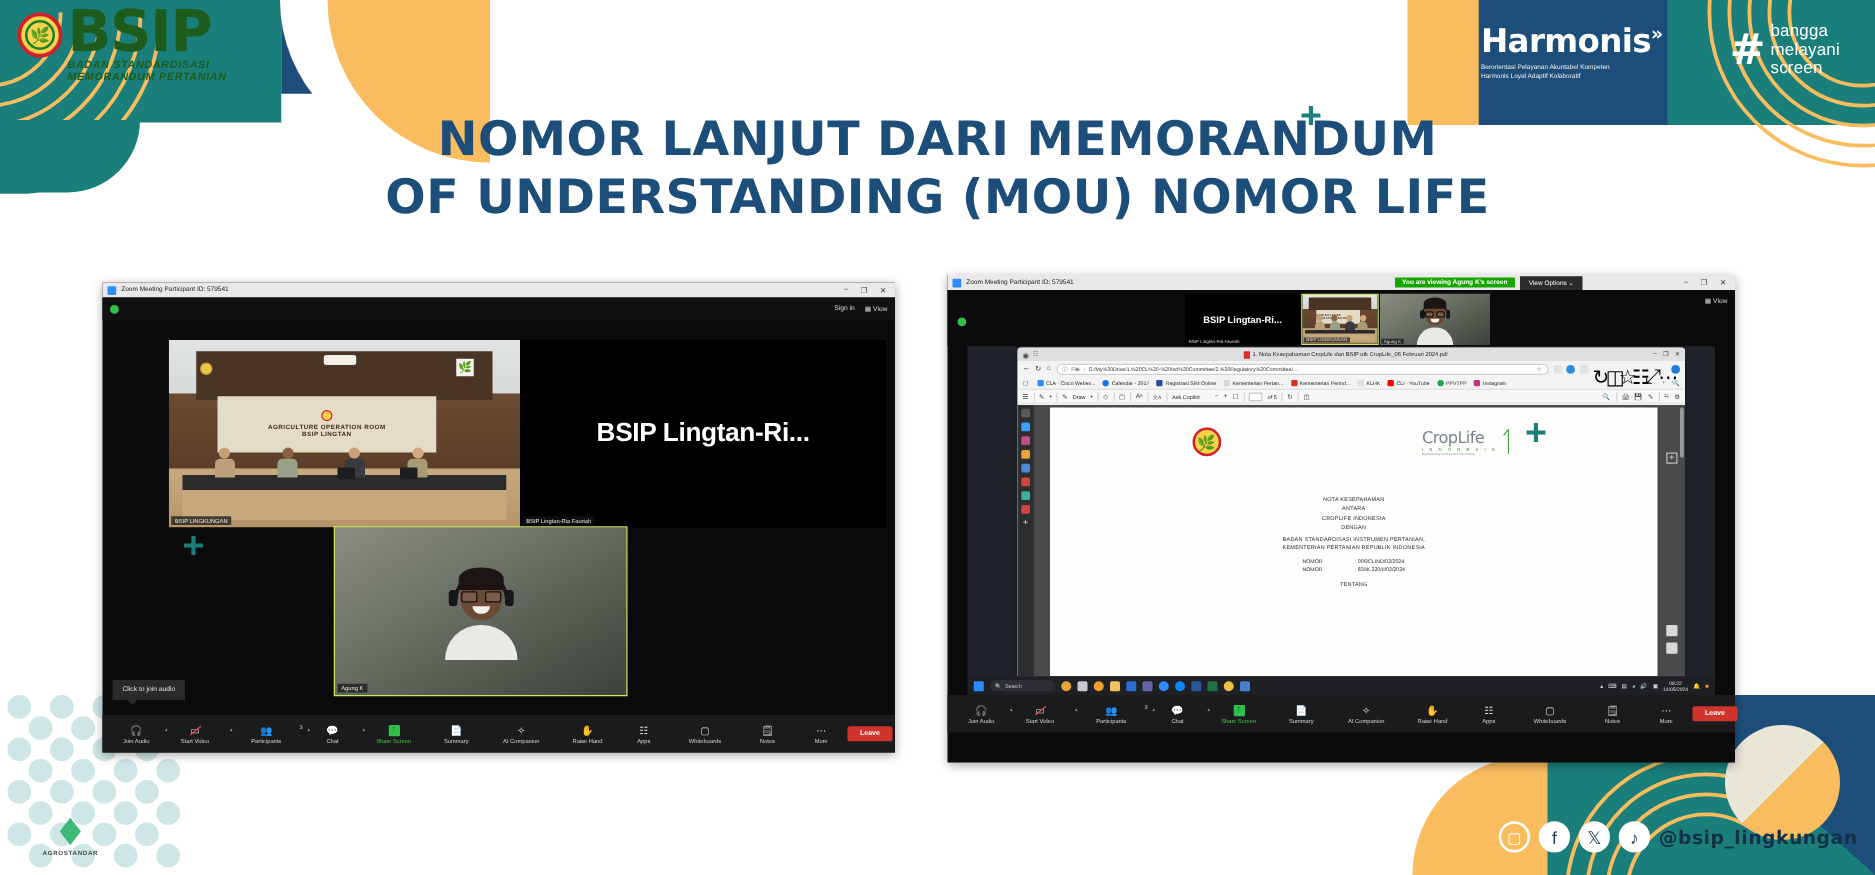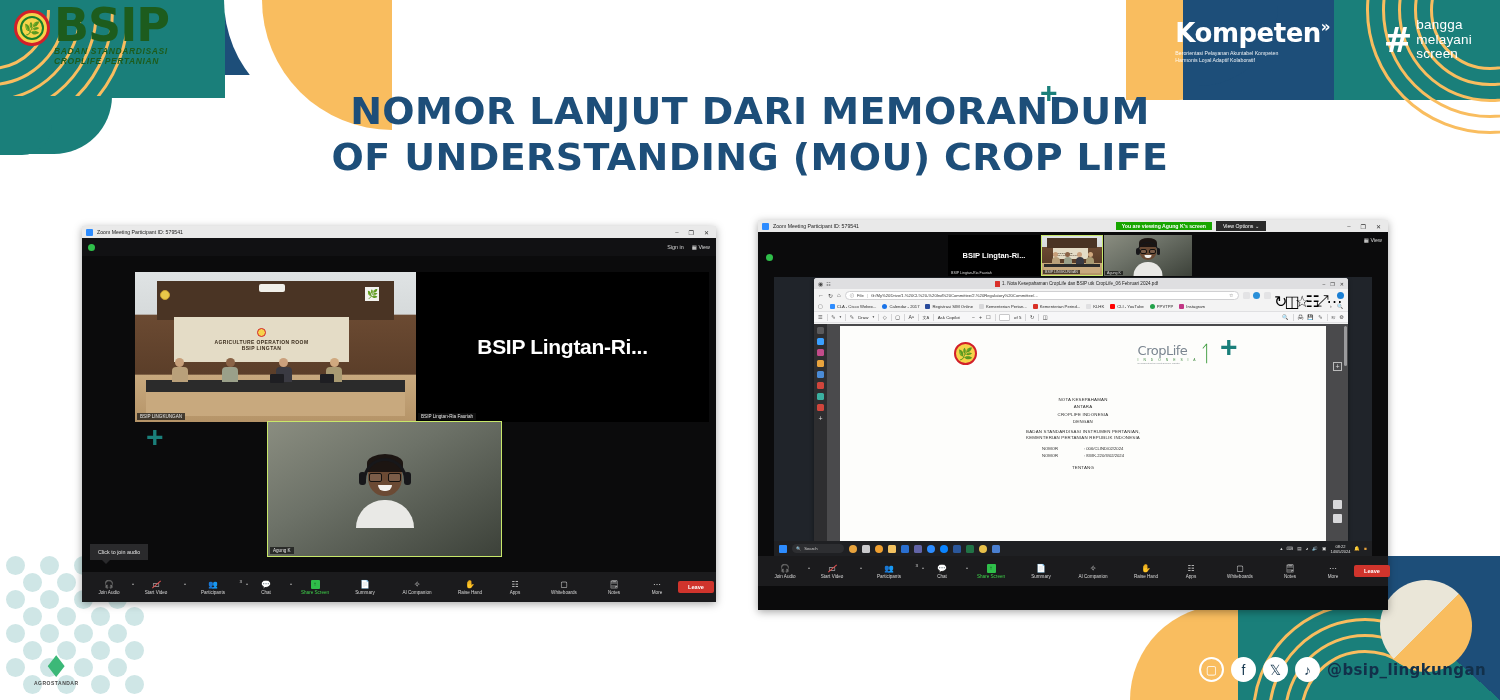--- a/index.html
+++ b/index.html
@@ -315,45 +315,45 @@
 </div>
 
 <div class="bsip-logo">
   <div class="bsip-seal">
     <div class="bsip-seal-inner">🌿</div>
   </div>
   <div class="bsip-text-wrap">
     <div class="bsip-word">BSIP</div>
     <div class="bsip-sub">
       <div>BADAN STANDARDISASI</div>
-      <div>CROPLIFE PERTANIAN</div>
+      <div>MEMORANDUM PERTANIAN</div>
     </div>
   </div>
 </div>
 
 <div class="berakhlak">
-  <div class="berakhlak-main"><span>Kompeten</span><sup>»</sup></div>
+  <div class="berakhlak-main"><span>Harmonis</span><sup>»</sup></div>
   <div class="berakhlak-sub">
     <div>Berorientasi Pelayanan Akuntabel Kompeten</div>
     <div>Harmonis Loyal Adaptif Kolaboratif</div>
   </div>
 </div>
 
 <div class="bangga">
   <div class="bangga-mark">#</div>
   <div class="bangga-lines">
     <span>bangga</span>
     <span>melayani</span>
     <span>screen</span>
   </div>
 </div>
 
 <div class="title">
   <span>NOMOR LANJUT DARI MEMORANDUM</span>
-  <span>OF UNDERSTANDING (MOU) CROP LIFE</span>
+  <span>OF UNDERSTANDING (MOU) NOMOR LIFE</span>
 </div>
 <div class="plus plus-1">+</div>
 <div class="plus plus-2">+</div>
 <div class="plus plus-3">+</div>
 
 <div class="zoomwin" style="left:82px; top:226px; width:634px; height:376px;">
   <div class="titlebar">
     <div class="tb-icon"></div>
     <div class="tb-text">Zoom Meeting Participant ID: 579541</div>
     <div class="tb-spacer"></div>

